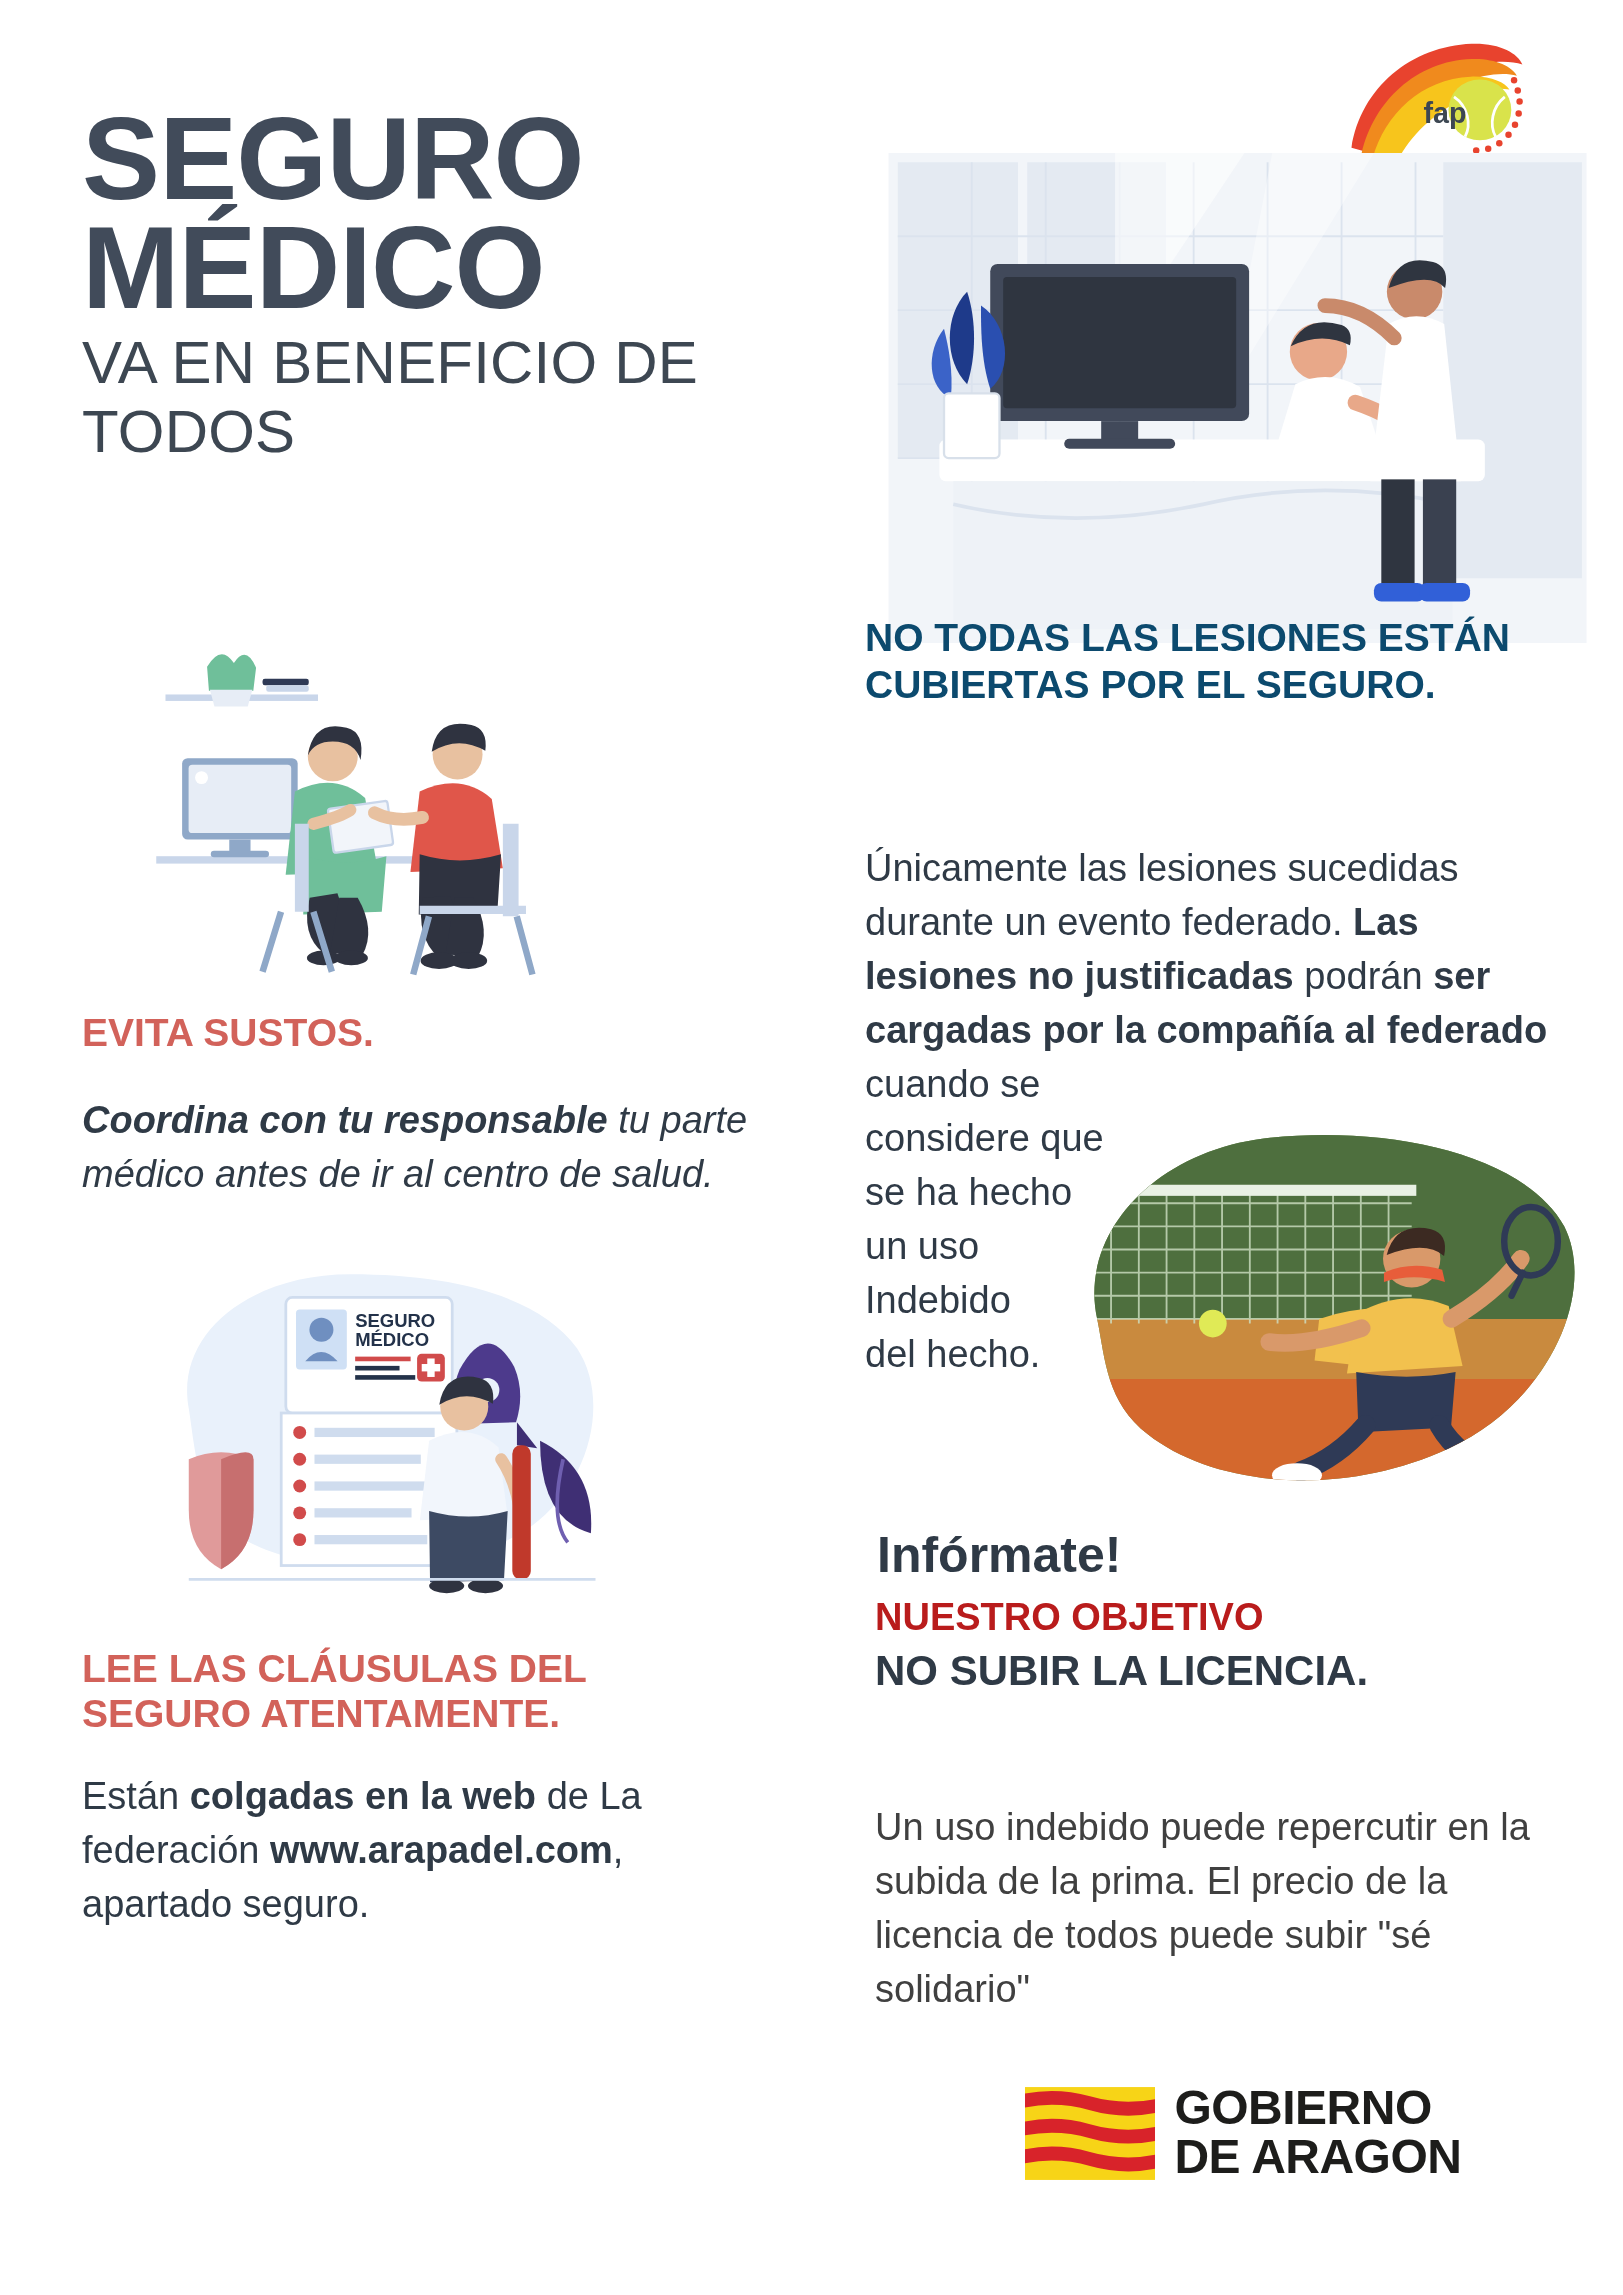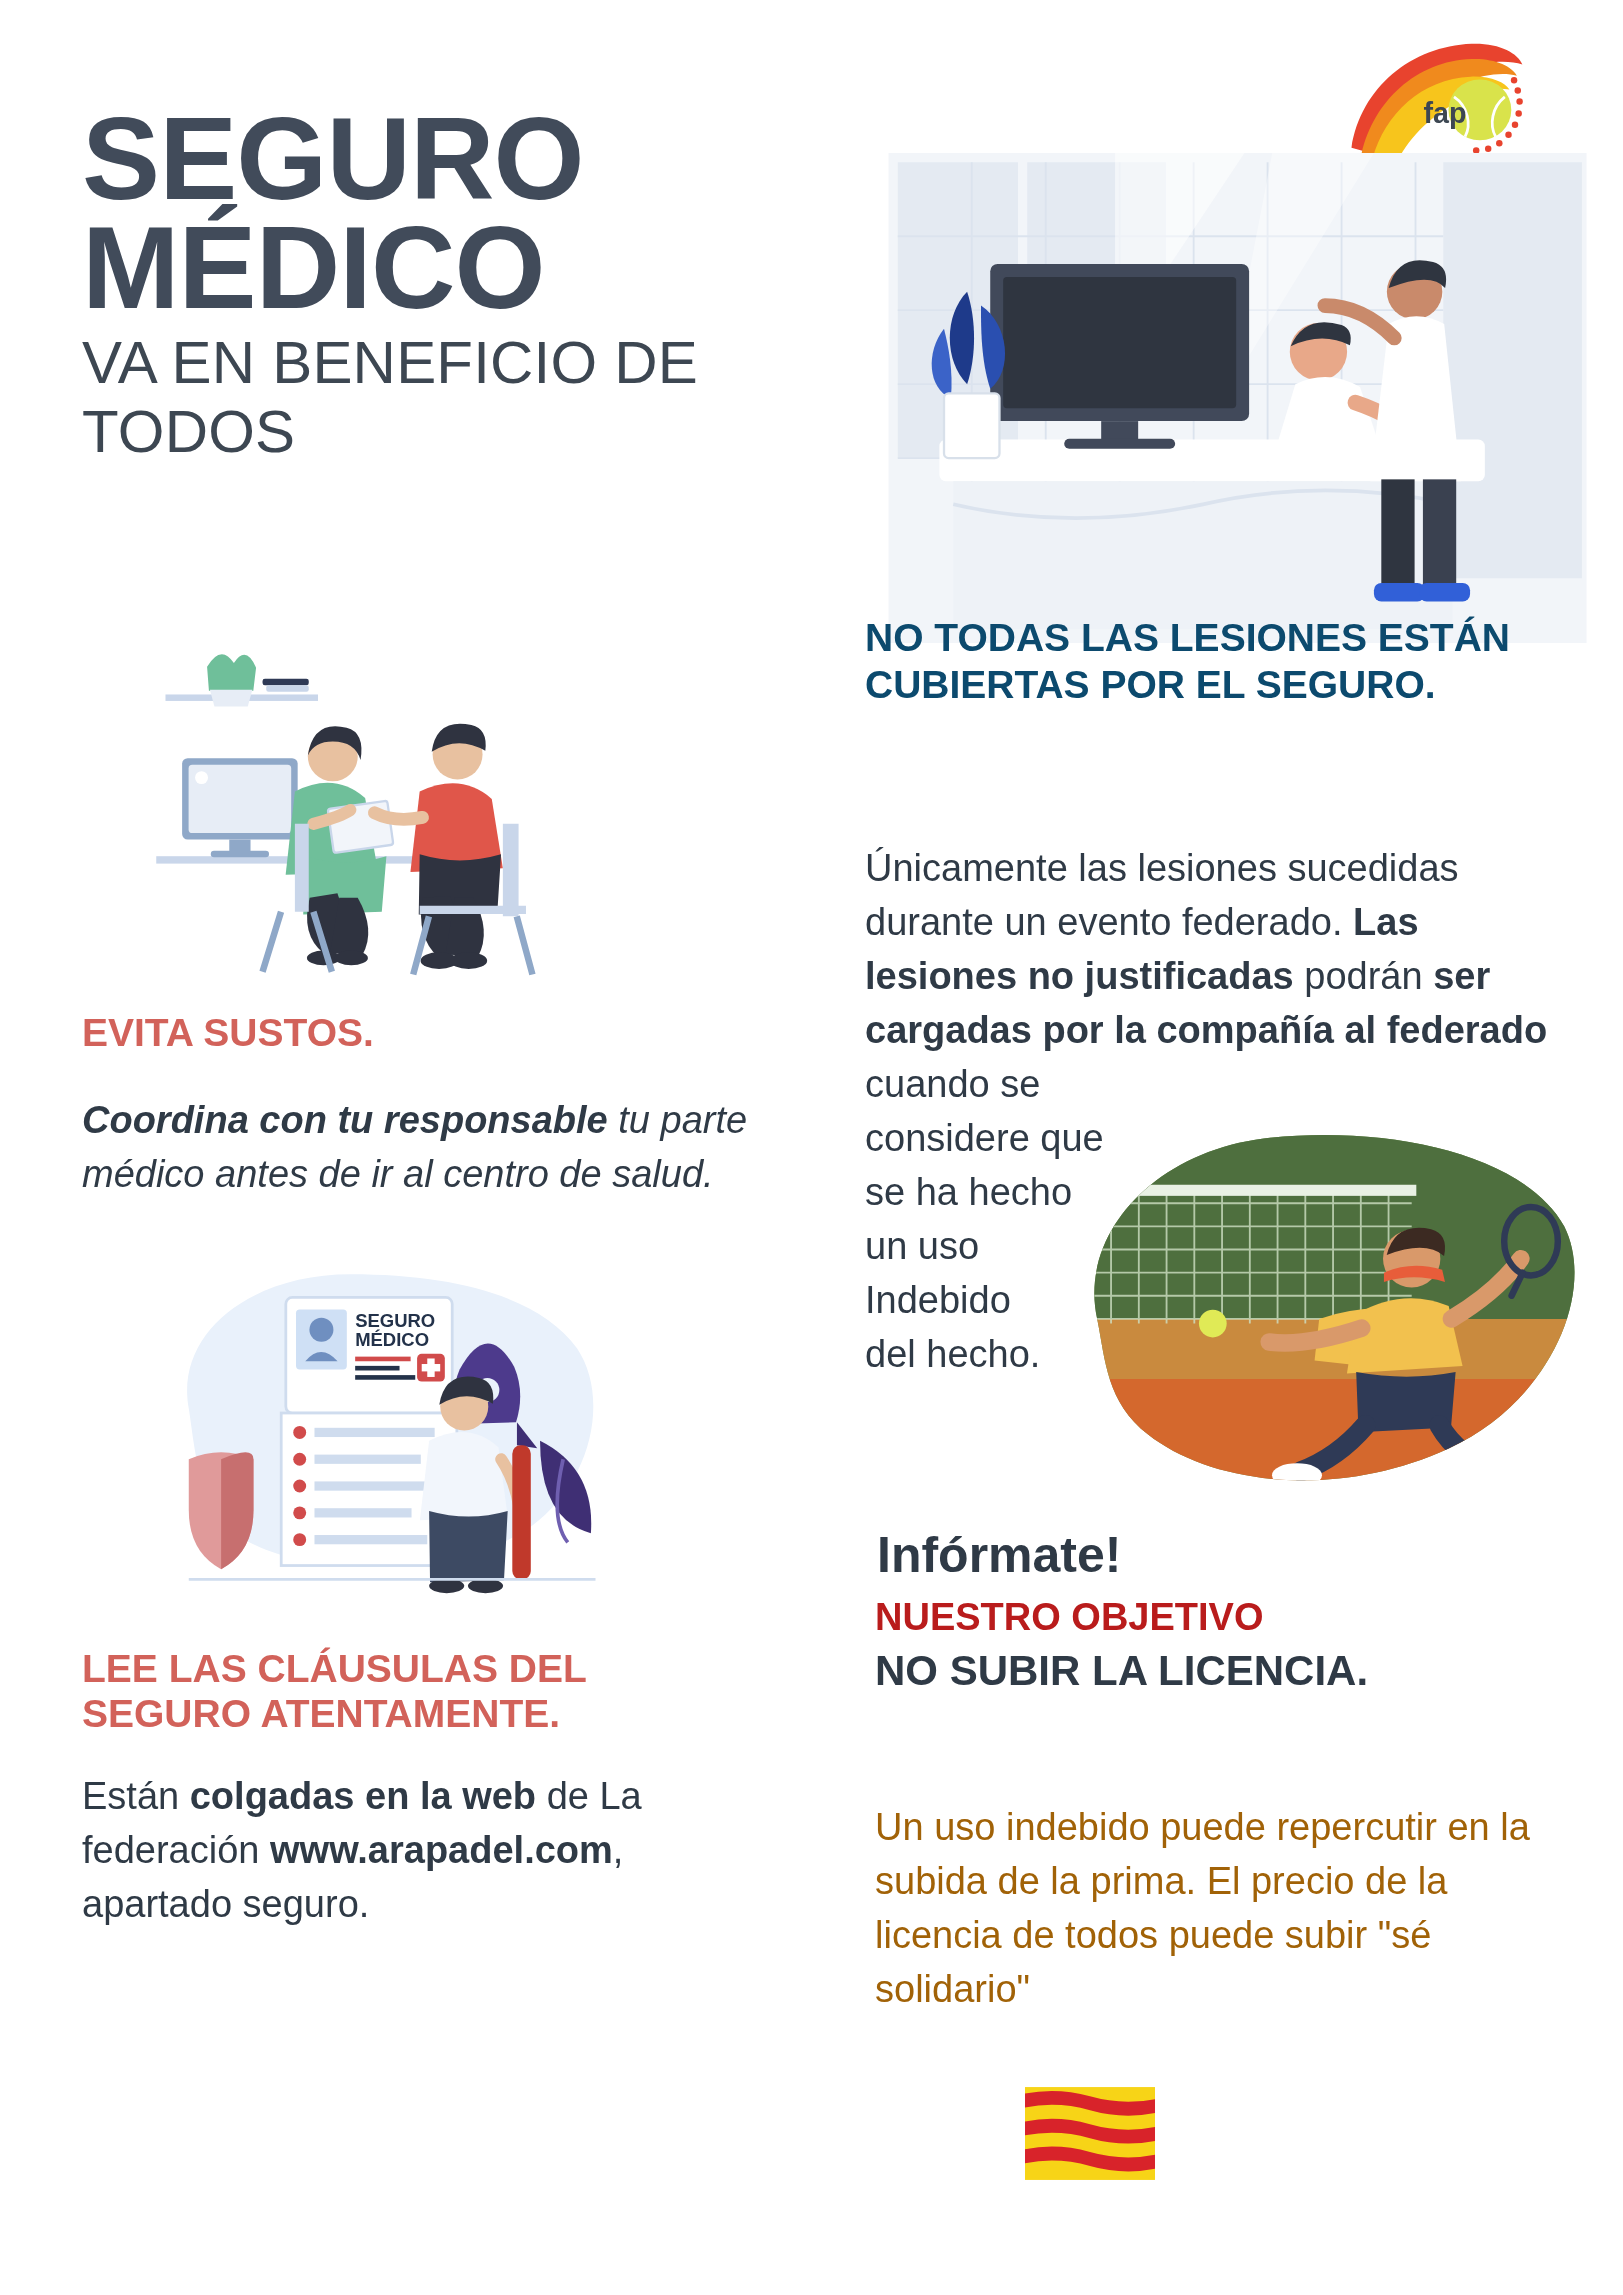--- a/index.html
+++ b/index.html
@@ -168,21 +168,21 @@
     text-transform: uppercase;
     margin: 0;
   }
   .right-para2 {
     position: absolute;
     left: 875px;
     top: 1763px;
     width: 685px;
     font-size: 38px;
     line-height: 1.42;
-    color: #a16207;
+    color: #404040;
   }
 
   
   .gov-logo {
     position: absolute;
     left: 1025px;
     top: 2073px;
     width: 514px;
     height: 120px;
     display: flex;
@@ -472,16 +472,20 @@
 
   <div class="gov-logo">
     <svg class="gov-flag" viewBox="0 0 280 200">
       <rect x="0" y="0" width="280" height="200" fill="#f7d417"></rect>
       <g fill="#d8232a">
         <path d="M0 14 q70 -14 140 6 q70 20 140 6 v30 q-70 14 -140 -6 q-70 -20 -140 -6Z"></path>
         <path d="M0 74 q70 -14 140 6 q70 20 140 6 v30 q-70 14 -140 -6 q-70 -20 -140 -6Z"></path>
         <path d="M0 134 q70 -14 140 6 q70 20 140 6 v30 q-70 14 -140 -6 q-70 -20 -140 -6Z"></path>
       </g>
     </svg>
+    <div class="gov-text">
+      <div>GOBIERNO</div>
+      <div>DE ARAGON</div>
+    </div>
   </div>
 
 </div>
 
 
 </body></html>

